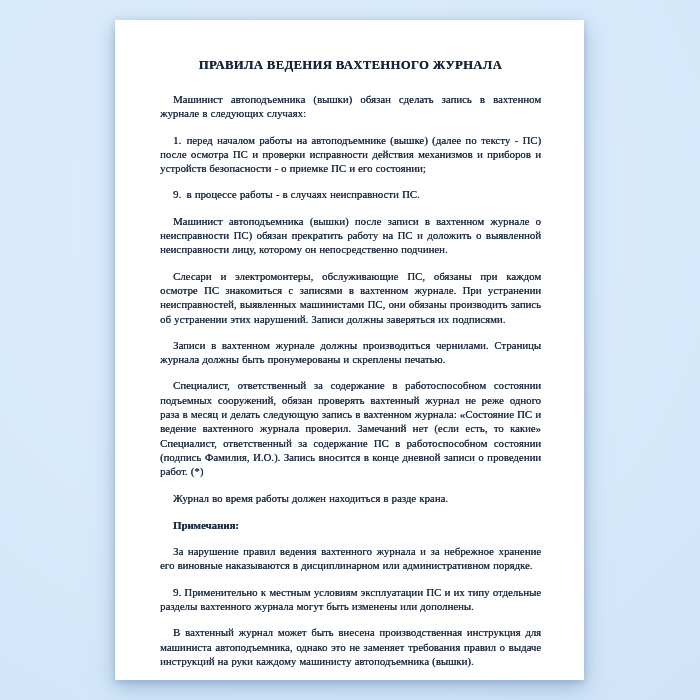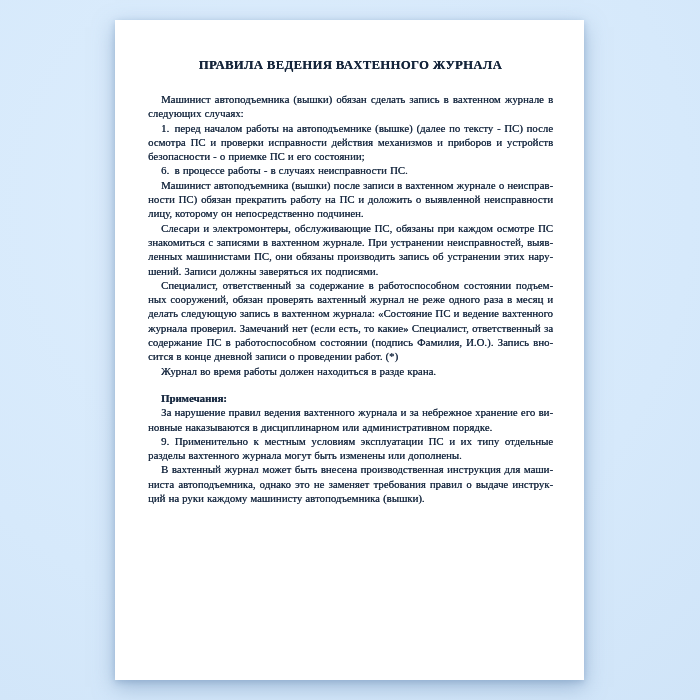--- a/index.html
+++ b/index.html
@@ -36,21 +36,21 @@
     text-align: center;
     color: #15253b;
     text-shadow: 0.2px 0 0 currentColor;
   }
   .doc-body {
     font-family: "Liberation Serif", "DejaVu Serif", serif;
     font-size: 10.8px;
     line-height: 14.3px;
   }
   .para {
-    margin: 0;
+    margin: 12px;
     text-align: justify;
     text-indent: 13px;
     hyphens: manual;
     -webkit-hyphens: manual;
     word-spacing: 0.4px;
     text-shadow: 0.25px 0 0 currentColor; 
   }
   .para.heading {
     font-weight: bold;
     margin-top: 13px;
@@ -59,23 +59,24 @@
 </style>
 </head>
 <body>
 
 <div class="scene">
   <div class="page">
     <h1 class="doc-title">ПРАВИЛА ВЕДЕНИЯ ВАХТЕННОГО ЖУРНАЛА</h1>
     <div class="doc-body">
         <p class="para">Машинист автоподъемника (вышки) обязан сделать запись в вахтенном журнале в следующих случаях:</p>
         <p class="para">1. перед началом работы на автоподъемнике (вышке) (далее по тексту - ПС) после осмотра ПС и проверки исправности действия механизмов и приборов и устройств без­опасности - о приемке ПС и его состоянии;</p>
-        <p class="para">6. в процессе работы - в случаях неисправности ПС.</p>
+        <p class="para">9. в процессе работы - в случаях неисправности ПС.</p>
         <p class="para">Машинист автоподъемника (вышки) после записи в вахтенном журнале о неисправ­ности ПС) обязан прекратить работу на ПС и доложить о выявленной неисправности лицу, которому он непосредственно подчинен.</p>
         <p class="para">Слесари и электромонтеры, обслуживающие ПС, обязаны при каждом осмотре ПС знакомиться с записями в вахтенном журнале. При устранении неисправностей, выяв­ленных машинистами ПС, они обязаны производить запись об устранении этих нару­шений. Записи должны заверяться их подписями.</p>
+        <p class="para">Записи в вахтенном журнале должны производиться чернилами. Страницы журнала должны быть пронумерованы и скреплены печатью.</p>
         <p class="para">Специалист, ответственный за содержание в работоспособном состоянии подъем­ных сооружений, обязан проверять вахтенный журнал не реже одного раза в месяц и делать следующую запись в вахтенном журнала: «Состояние ПС и ведение вахтенного журнала проверил. Замечаний нет (если есть, то какие» Специалист, ответственный за содержание ПС в работоспособном состоянии (подпись Фамилия, И.О.). Запись вно­сится в конце дневной записи о проведении работ. (*)</p>
         <p class="para">Журнал во время работы должен находиться в разде крана.</p>
         <p class="para heading">Примечания:</p>
         <p class="para">За нарушение правил ведения вахтенного журнала и за небрежное хранение его ви­новные наказываются в дисциплинарном или административном порядке.</p>
         <p class="para">9. Применительно к местным условиям эксплуатации ПС и их типу отдельные разде­лы вахтенного журнала могут быть изменены или дополнены.</p>
         <p class="para">В вахтенный журнал может быть внесена производственная инструкция для маши­ниста автоподъемника, однако это не заменяет требования правил о выдаче инструк­ций на руки каждому машинисту автоподъемника (вышки).</p>
       </div>
   </div>
 </div>
 

